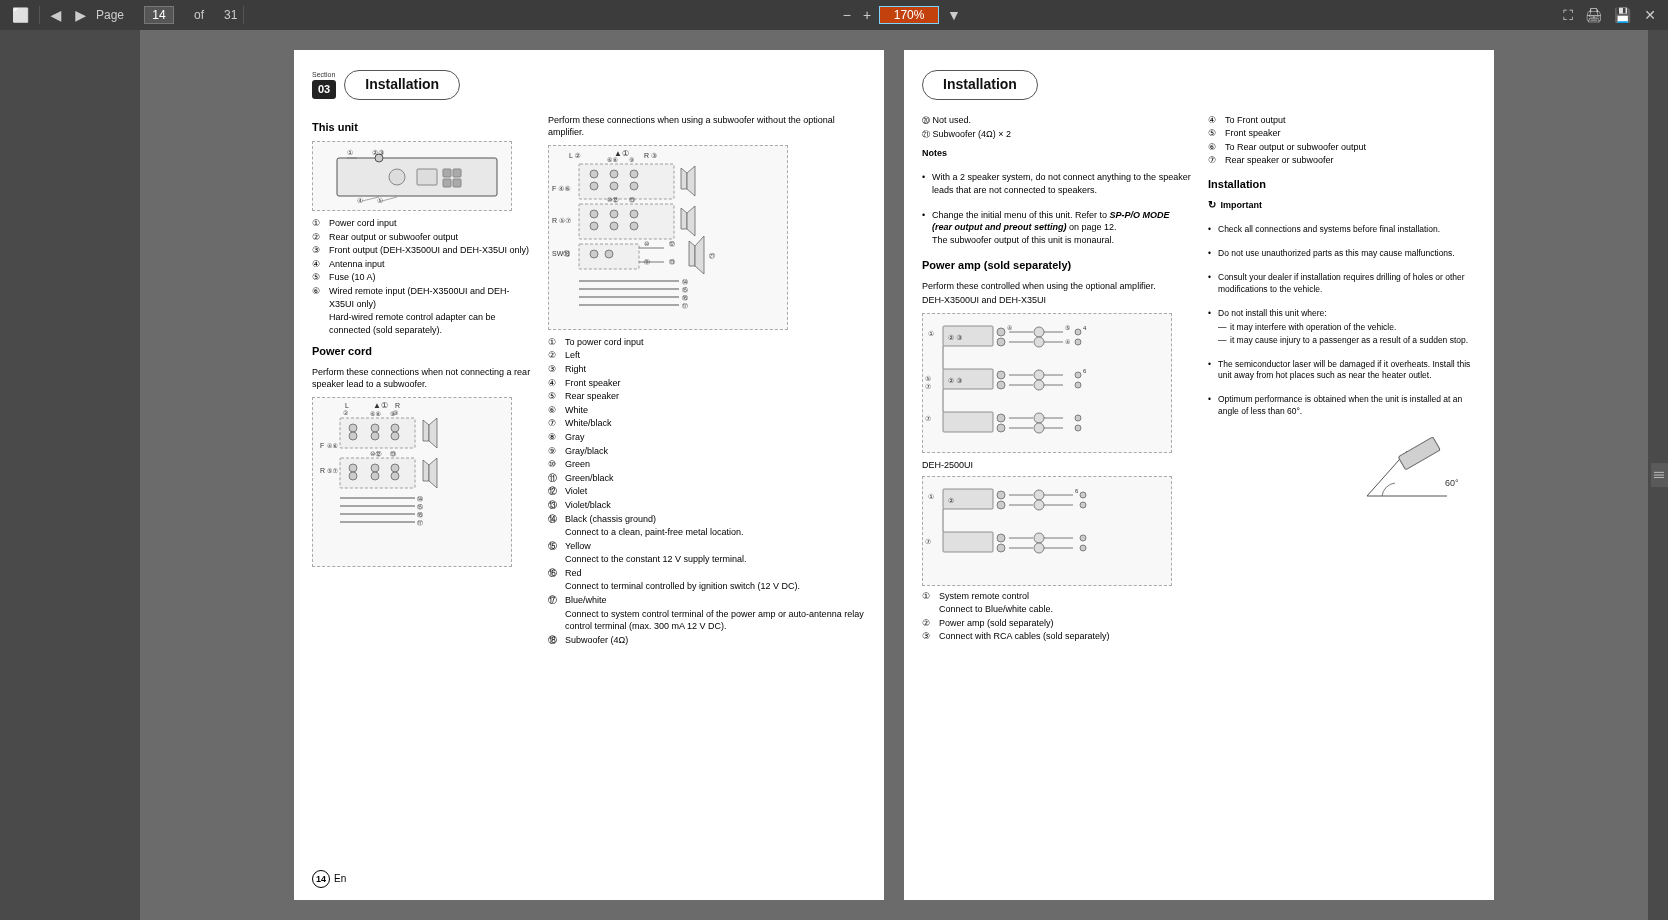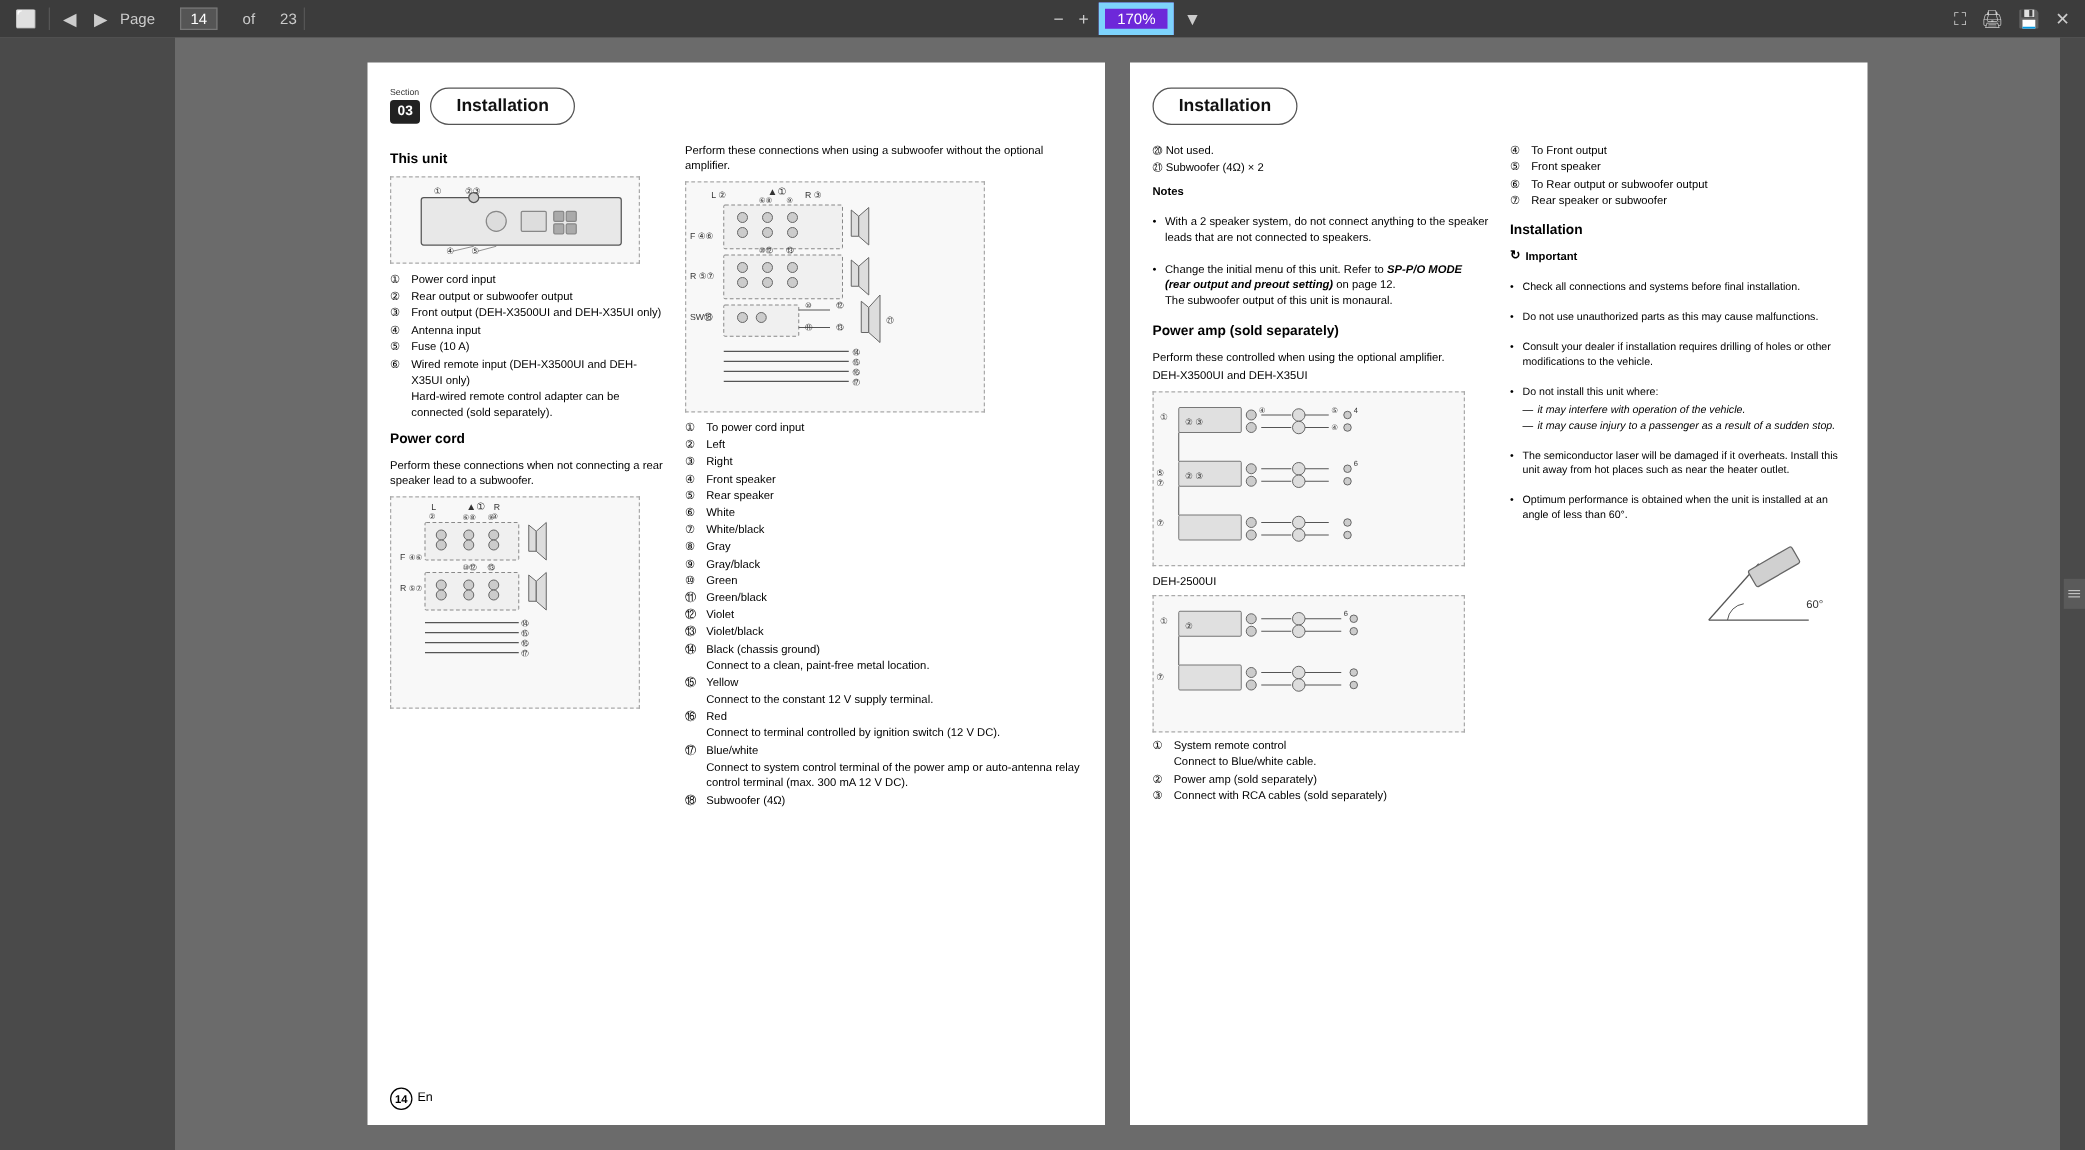--- a/index.html
+++ b/index.html
@@ -48,22 +48,22 @@
       font-size: 12px;
       padding: 1px 2px;
     }
     .zoom-controls {
       display: flex;
       align-items: center;
       gap: 4px;
       margin-left: auto;
     }
     .zoom-display {
-      background: #6d28d9;
-      border: 5px solid #7dd3fc;
+      background: #c2410c;
+      border: 1px solid #7dd3fc;
       color: #fff;
       font-size: 12px;
       padding: 1px 6px;
       min-width: 60px;
       text-align: center;
     }
     .toolbar-right {
       display: flex;
       align-items: center;
       gap: 4px;
@@ -258,21 +258,21 @@
 
 <div class="toolbar">
   <button class="toolbar-btn">⬜</button>
   <div class="toolbar-separator"></div>
   <button class="toolbar-btn">◀</button>
   <button class="toolbar-btn">▶</button>
   <div class="page-info">
     <span>Page</span>
     <input class="page-input" value="14" style="">
     <span>of</span>
-    <span>23</span>
+    <span>31</span>
   </div>
   <div class="toolbar-separator"></div>
   <div class="zoom-controls">
     <button class="toolbar-btn">−</button>
     <button class="toolbar-btn">+</button>
     <div class="zoom-display">170%</div>
     <button class="toolbar-btn">▼</button>
   </div>
   <div class="toolbar-right" style="margin-left:auto;">
     <button class="toolbar-btn">⛶</button>
@@ -756,21 +756,21 @@
           <div class="important-header">
             <span class="important-icon">↻</span>
             <span class="bold">Important</span>
           </div>
 
           <ul class="bullet-list" style="font-size:8.5px;">
             <li>Check all connections and systems before final installation.</li>
             <li>Do not use unauthorized parts as this may cause malfunctions.</li>
             <li>Consult your dealer if installation requires drilling of holes or other modifications to the vehicle.</li>
             <li>Do not install this unit where:
-              <ul class="dash-list" style="margin-top:2px;font-style:italic;">
+              <ul class="dash-list" style="margin-top:2px;">
                 <li>it may interfere with operation of the vehicle.</li>
                 <li>it may cause injury to a passenger as a result of a sudden stop.</li>
               </ul>
             </li>
             <li>The semiconductor laser will be damaged if it overheats. Install this unit away from hot places such as near the heater outlet.</li>
             <li>Optimum performance is obtained when the unit is installed at an angle of less than 60°.</li>
           </ul>
 
           <div class="diagram" style="height:80px; width:120px; margin-top:8px; margin-left:auto; border:none; background:transparent;">
             <svg width="118" height="78">

